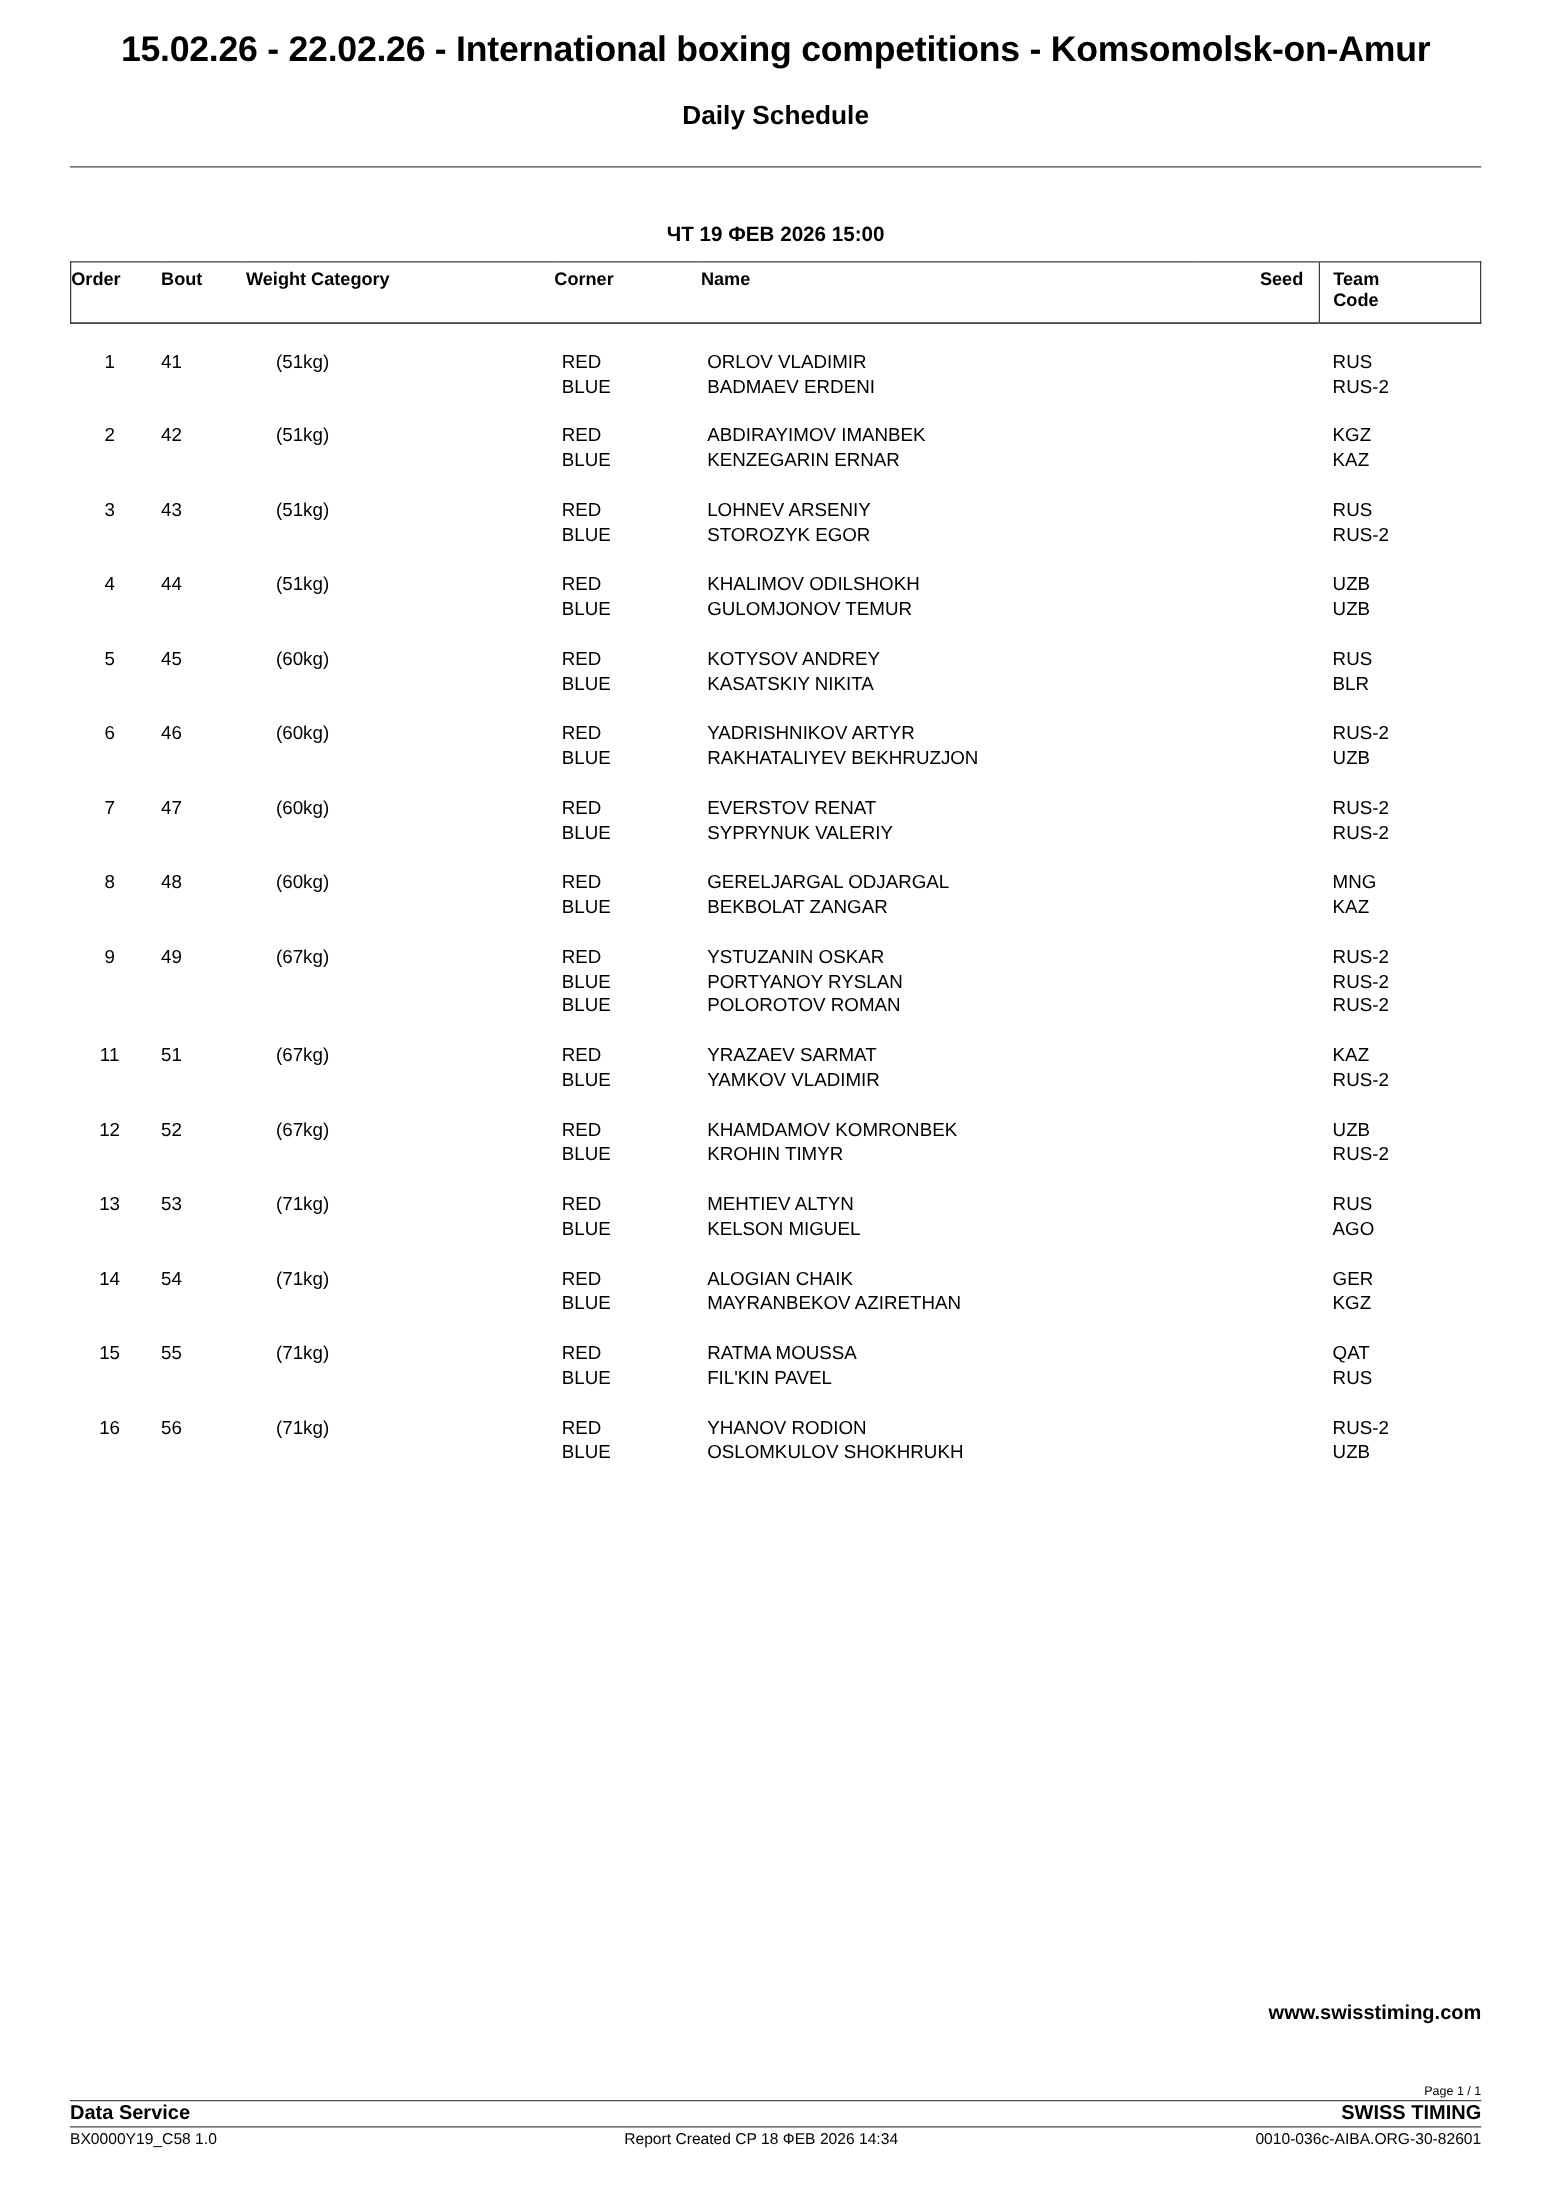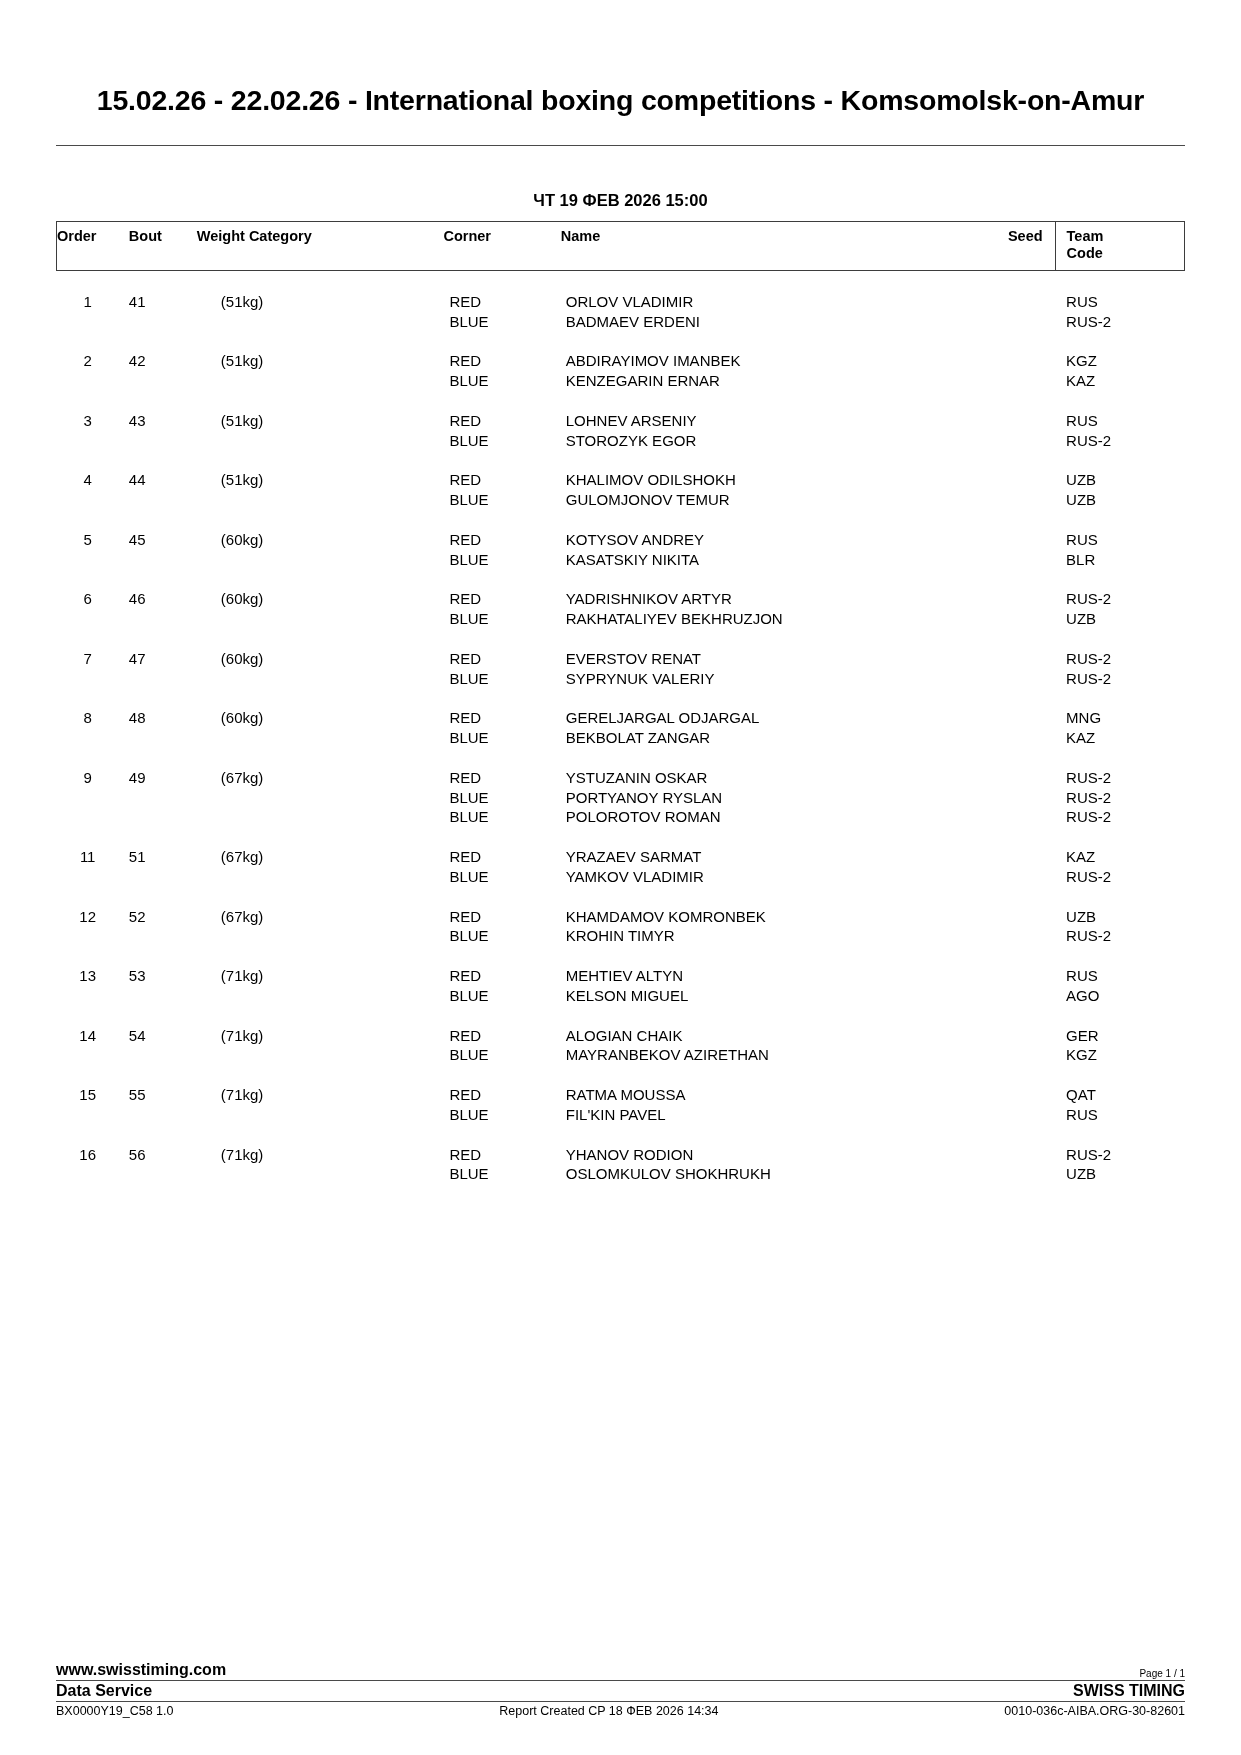--- a/index.html
+++ b/index.html
@@ -20,21 +20,21 @@
     left: 0; top: 0;
     width: 1241px;
     height: 1755px;
     box-sizing: border-box;
     padding: 0 56px;
   }
 
   
   .doc-title {
     margin: 0;
-    padding-top: 84px;
+    padding-top: 24px;
     text-align: center;
     font-size: 28.5px;
     font-weight: bold;
     letter-spacing: -0.2px;
     line-height: 1.15;
   }
   .doc-subtitle {
     margin: 0;
     padding-top: 24px;
     text-align: center;
@@ -121,20 +121,21 @@
     right: 56px;
     bottom: 37px;
   }
   .footer-row-1 {
     display: flex;
     justify-content: space-between;
     align-items: flex-end;
     font-size: 16px;
     font-weight: bold;
     padding-bottom: 1px;
+    flex-direction: column;
   }
   .footer-row-1 .f-right { font-weight: normal; font-size: 10px; margin-top: 48px; }
   .footer-rule-1 { border-top: 1.5px solid #4a4a4a; }
   .footer-row-2 {
     display: flex;
     justify-content: space-between;
     align-items: flex-end;
     font-size: 16px;
     font-weight: bold;
     padding: 1px 0 1px 0;
@@ -148,20 +149,21 @@
     padding-top: 2px;
   }
   .footer-row-3 .f-mid { position: relative; left: 20px; }
 </style>
 </head>
 <body>
 
 <div class="page">
 
   <h1 class="doc-title">15.02.26 - 22.02.26 - International boxing competitions - Komsomolsk-on-Amur</h1>
+  <h2 class="doc-subtitle">Daily Schedule</h2>
   <div class="header-rule"></div>
 
   <div class="session-block">
     <div class="session-datetime">ЧТ 19 ФЕВ 2026  15:00</div>
   </div>
 
   <table class="sched-table">
     <colgroup>
       <col class="c-order">
         <col class="c-bout">

